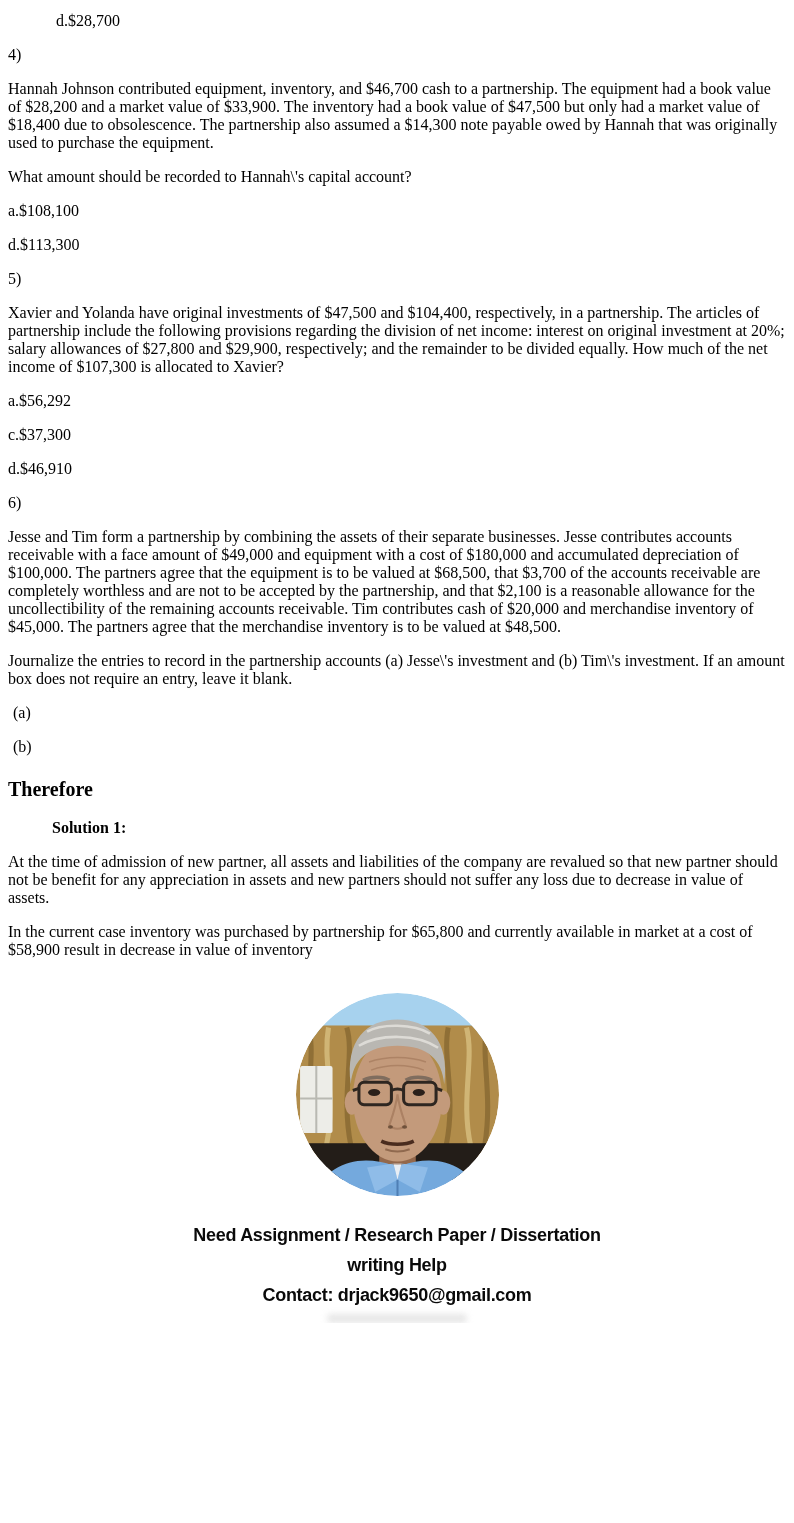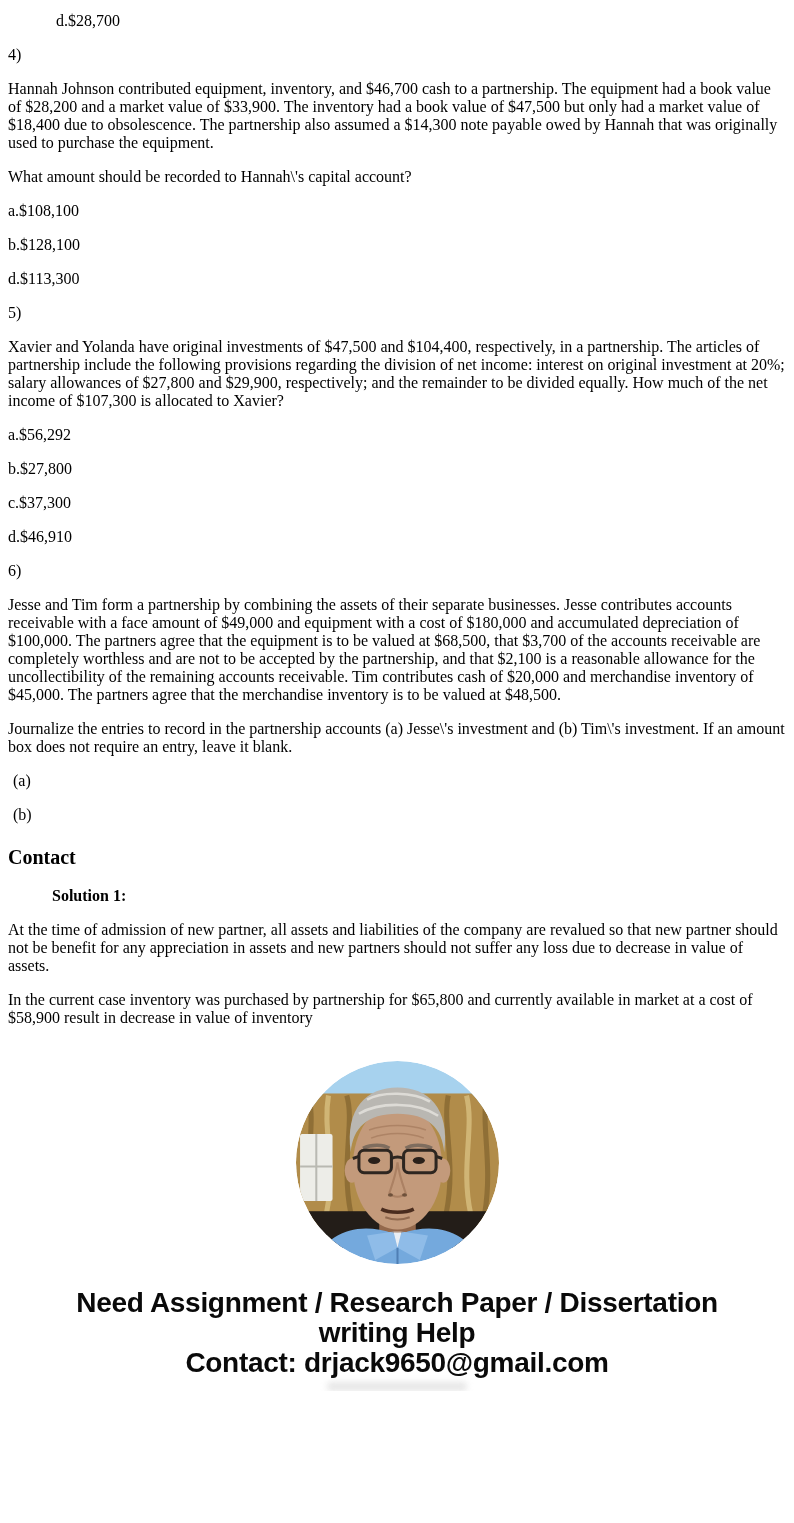--- a/index.html
+++ b/index.html
@@ -29,21 +29,21 @@
     border-radius: 50%;
     overflow: hidden;
   }
   .photo-wrap svg { display: block; width: 203px; height: 203px; }
 
   .footer {
     margin-top: 24px;
     text-align: center;
     font-family: "Liberation Sans", "DejaVu Sans", sans-serif;
     font-weight: 700;
-    font-size: 28px;
+    font-size: 18px;
     line-height: 30px;
     letter-spacing: -0.3px;
     color: #0a0a0a;
   }
   .watermark {
     width: 140px;
     height: 9px;
     margin: 4px auto 0 auto;
     background: #d9d9d9;
     border-radius: 4px;
@@ -53,34 +53,32 @@
 </style>
 </head>
 <body>
 
 <main>
   <p class="first">d.$28,700</p>
   <p>4)</p>
   <p>Hannah Johnson contributed equipment, inventory, and $46,700 cash to a partnership. The equipment had a book value of $28,200 and a market value of $33,900. The inventory had a book value of $47,500 but only had a market value of $18,400 due to obsolescence. The partnership also assumed a $14,300 note payable owed by Hannah that was originally used to purchase the equipment.</p>
   <p>What amount should be recorded to Hannah\'s capital account?</p>
   <p>a.$108,100</p>
-  <p>b.$128,100</p>
   <p>d.$113,300</p>
   <p>5)</p>
   <p>Xavier and Yolanda have original investments of $47,500 and $104,400, respectively, in a partnership. The articles of partnership include the following provisions regarding the division of net income: interest on original investment at 20%; salary allowances of $27,800 and $29,900, respectively; and the remainder to be divided equally. How much of the net income of $107,300 is allocated to Xavier?</p>
   <p>a.$56,292</p>
-  <p>b.$27,800</p>
   <p>c.$37,300</p>
   <p>d.$46,910</p>
   <p>6)</p>
   <p>Jesse and Tim form a partnership by combining the assets of their separate businesses. Jesse contributes accounts receivable with a face amount of $49,000 and equipment with a cost of $180,000 and accumulated depreciation of $100,000. The partners agree that the equipment is to be valued at $68,500, that $3,700 of the accounts receivable are completely worthless and are not to be accepted by the partnership, and that $2,100 is a reasonable allowance for the uncollectibility of the remaining accounts receivable. Tim contributes cash of $20,000 and merchandise inventory of $45,000. The partners agree that the merchandise inventory is to be valued at $48,500.</p>
   <p>Journalize the entries to record in the partnership accounts (a) Jesse\'s investment and (b) Tim\'s investment. If an amount box does not require an entry, leave it blank.</p>
   <p class="indent">(a)</p>
   <p class="indent">(b)</p>
-  <h2 class="sol">Contact</h2>
+  <h2 class="sol">Therefore</h2>
   <p class="sub">Solution 1:</p>
   <p>At the time of admission of new partner, all assets and liabilities of the company are revalued so that new partner should not be benefit for any appreciation in assets and new partners should not suffer any loss due to decrease in value of assets.</p>
   <p>In the current case inventory was purchased by partnership for $65,800 and currently available in market at a cost of $58,900 result in decrease in value of inventory</p>
 </main>
 
 <div class="photo-wrap">
   <svg viewBox="0 0 200 200" xmlns="http://www.w3.org/2000/svg">
     <defs>
       <clipPath id="circ">
           <circle cx="100" cy="100" r="100"></circle>

